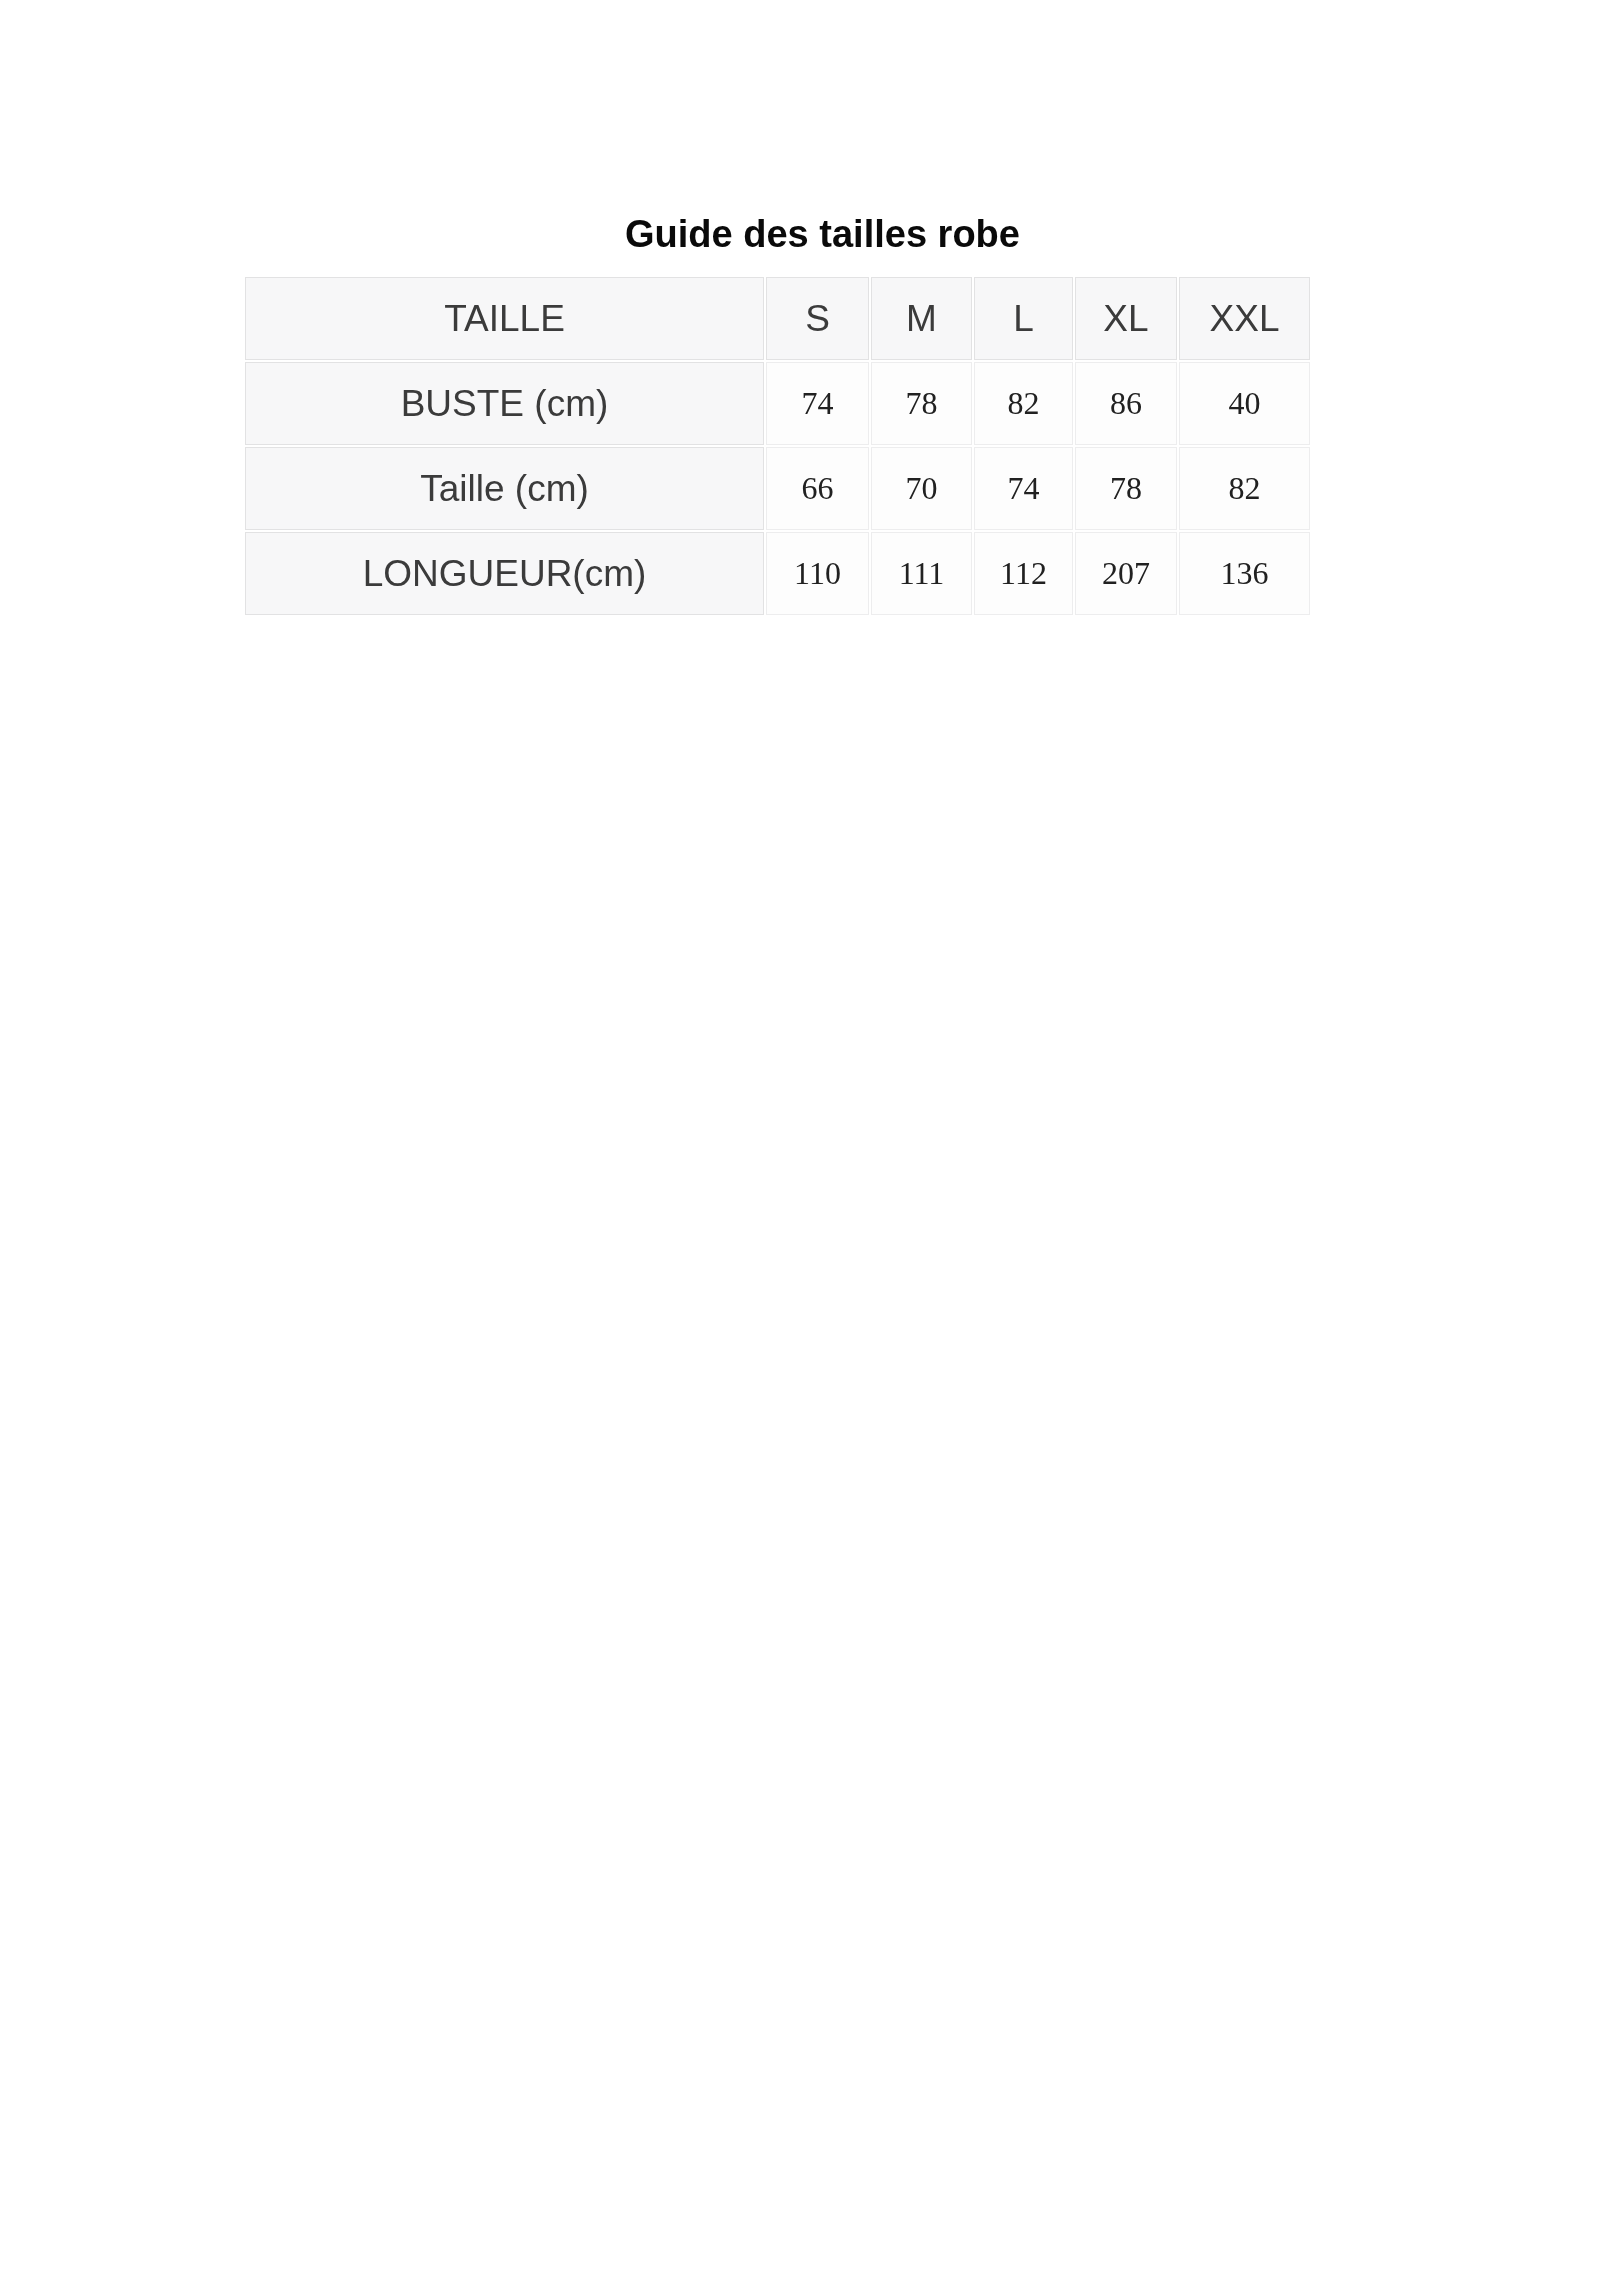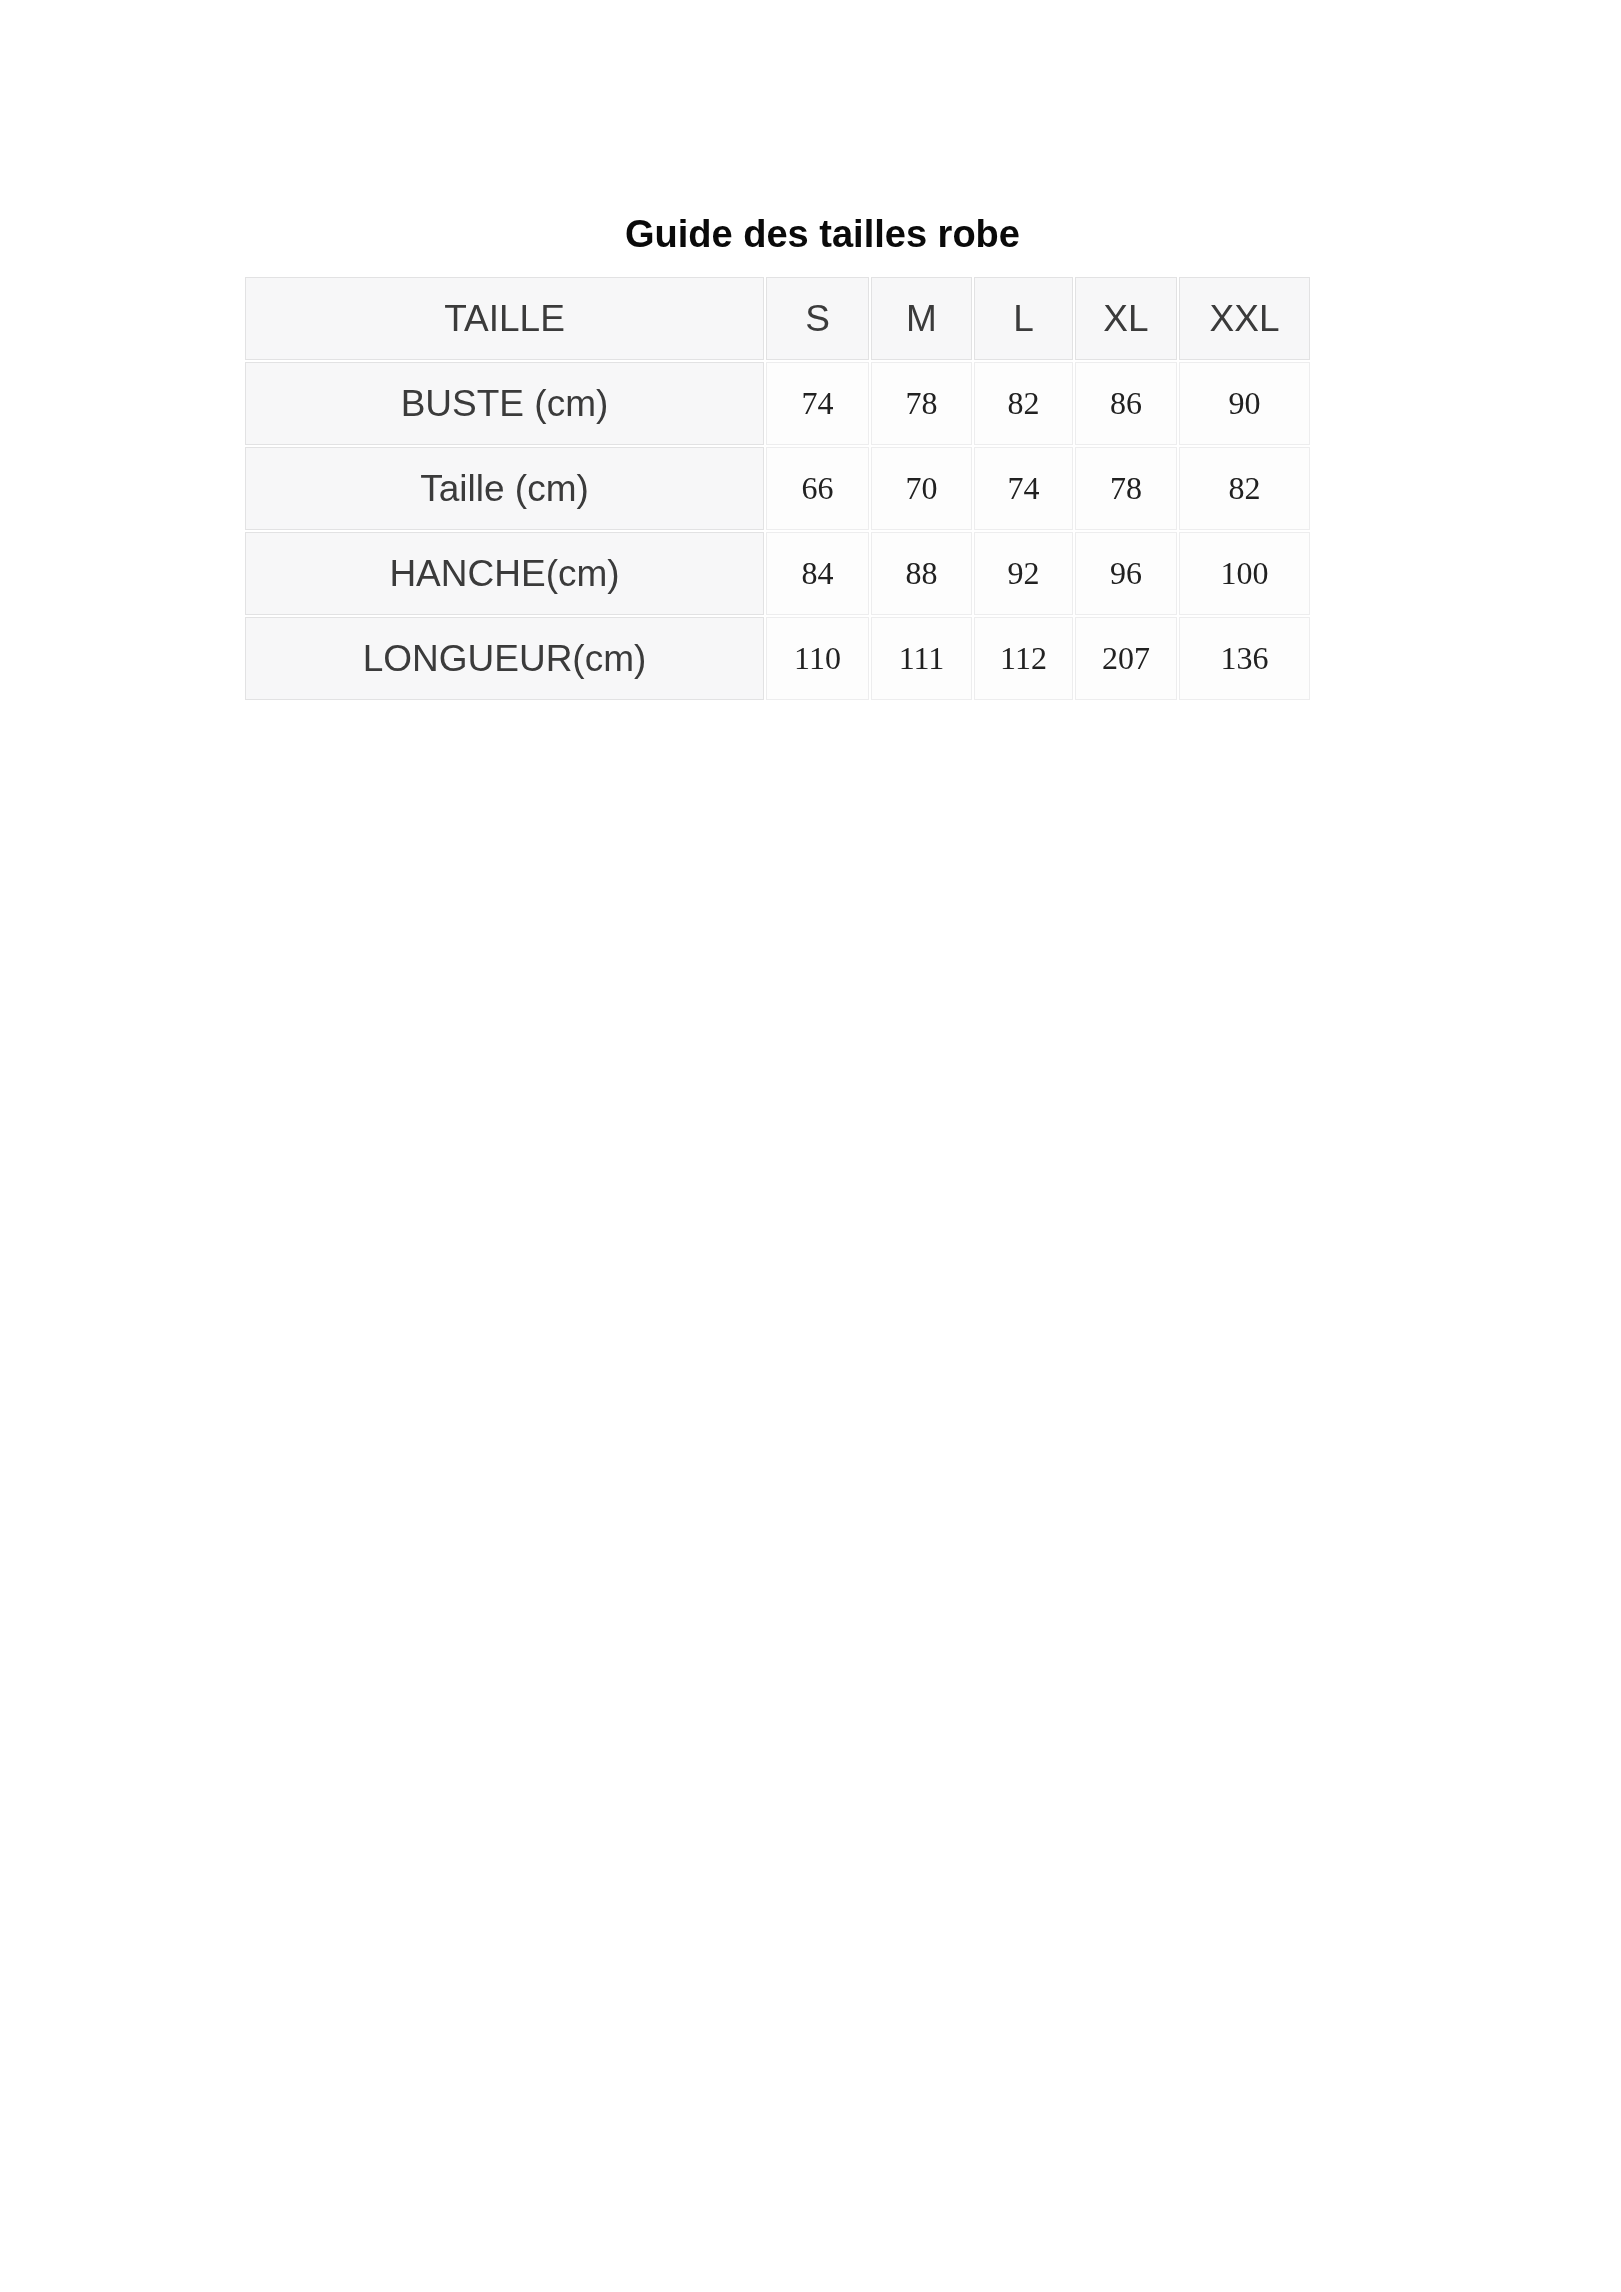--- a/index.html
+++ b/index.html
@@ -84,37 +84,29 @@
         <th>XXL</th>
       </tr>
     </thead>
     <tbody>
       <tr>
         <th>BUSTE (cm)</th>
         <td>74</td>
         <td>78</td>
         <td>82</td>
         <td>86</td>
-        <td>90</td>
+        <td>40</td>
       </tr>
       <tr>
         <th>Taille (cm)</th>
         <td>66</td>
         <td>70</td>
         <td>74</td>
         <td>78</td>
         <td>82</td>
-      </tr>
-      <tr>
-        <th>HANCHE(cm)</th>
-        <td>84</td>
-        <td>88</td>
-        <td>92</td>
-        <td>96</td>
-        <td>100</td>
       </tr>
       <tr>
         <th>LONGUEUR(cm)</th>
         <td>110</td>
         <td>111</td>
         <td>112</td>
         <td>207</td>
         <td>136</td>
       </tr>
     </tbody>

